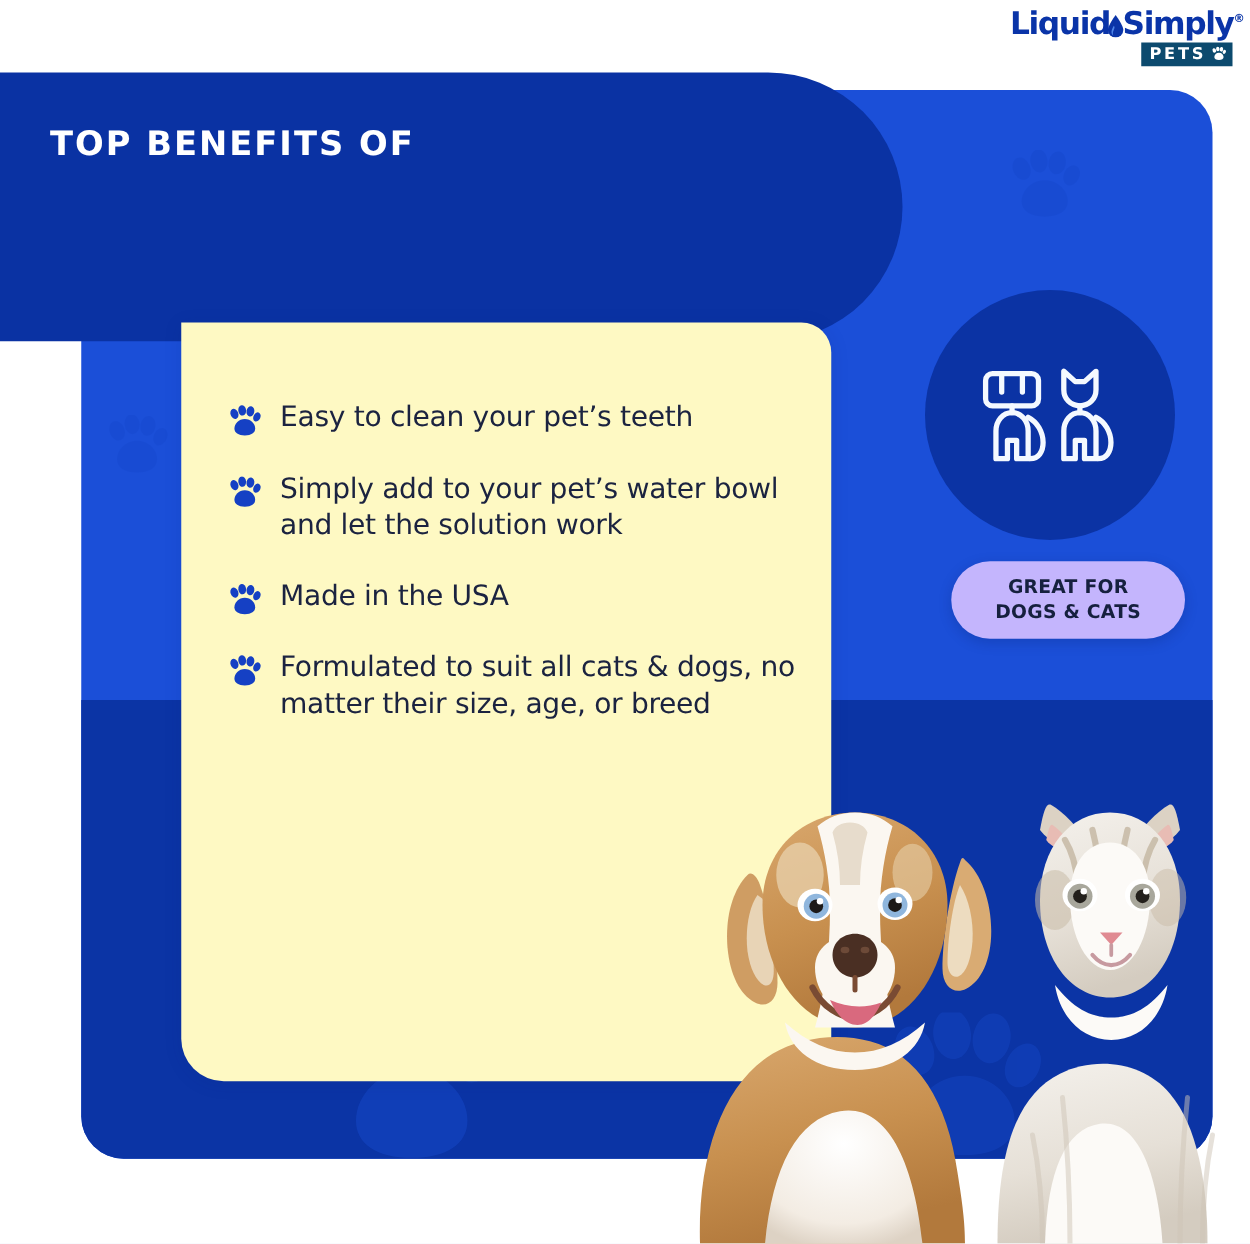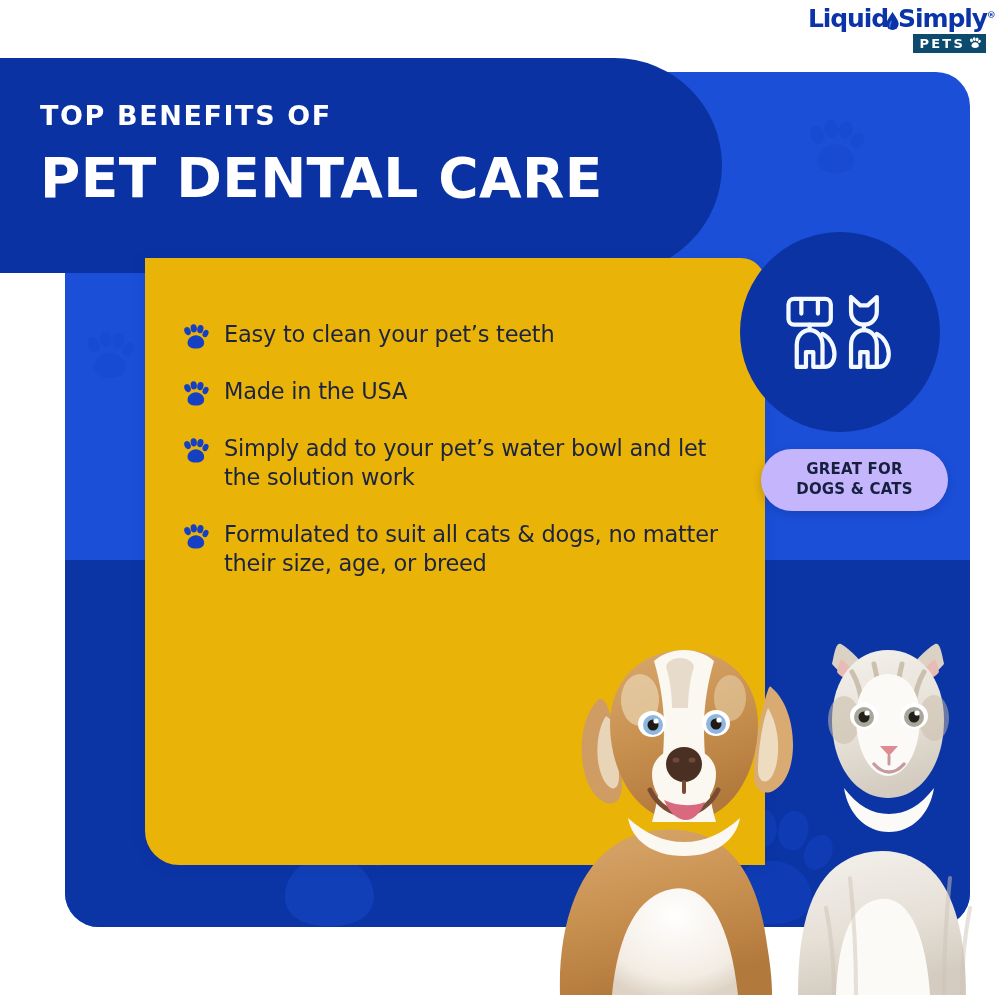--- a/index.html
+++ b/index.html
@@ -139,23 +139,23 @@
     color: #ffffff;
     line-height: 1;
     margin: 0;
   }
 
   
   .card {
     position: absolute;
     left: 145px;
     top: 258px;
-    width: 620px;
+    width: 520px;
     height: 607px;
-    background: #eab308;
+    background: #fef9c3;
     border-radius: 0 24px 0 34px;
     z-index: 24;
     box-shadow: 0 2px 14px rgba(10,40,120,0.13);
   }
   .benefits {
     list-style: none;
     margin: 0;
     padding: 62px 22px 0 37px;
   }
   .benefit {
@@ -276,21 +276,20 @@
       <ellipse cx="34" cy="10" rx="9" ry="12" transform="rotate(-7 34 10)"></ellipse>
       <ellipse cx="53" cy="12" rx="9" ry="12" transform="rotate(10 53 12)"></ellipse>
       <ellipse cx="68" cy="25" rx="8" ry="11" transform="rotate(26 68 25)"></ellipse>
       <path d="M40 30c14 0 24 11 24 22 0 10-9 16-24 16s-24-6-24-16c0-11 10-22 24-22z"></path>
     </svg>
   </div>
 
   <div class="header-pill">
     <div class="header-inner">
       <div class="kicker">TOP BENEFITS OF</div>
-      <h1 class="headline">PET DENTAL CARE</h1>
     </div>
   </div>
 
   <div class="card">
     <ul class="benefits">
 
       <li class="benefit">
         <span class="paw-bullet">
           <svg viewBox="0 0 78 70">
               <g fill="#1540c4">
@@ -312,36 +311,36 @@
           <svg viewBox="0 0 78 70">
               <g fill="#1540c4">
             <ellipse cx="16" cy="18" rx="9" ry="12" transform="rotate(-22 16 18)"></ellipse>
             <ellipse cx="34" cy="10" rx="9" ry="12" transform="rotate(-7 34 10)"></ellipse>
             <ellipse cx="53" cy="12" rx="9" ry="12" transform="rotate(10 53 12)"></ellipse>
             <ellipse cx="68" cy="25" rx="8" ry="11" transform="rotate(26 68 25)"></ellipse>
             <path d="M40 30c14 0 24 11 24 22 0 10-9 16-24 16s-24-6-24-16c0-11 10-22 24-22z"></path>
           </g>
             </svg>
         </span>
-        <span class="benefit-text">Made in the USA</span>
+        <span class="benefit-text">Simply add to your pet’s water bowl and let the solution work</span>
       </li>
 
       <li class="benefit">
         <span class="paw-bullet">
           <svg viewBox="0 0 78 70">
               <g fill="#1540c4">
             <ellipse cx="16" cy="18" rx="9" ry="12" transform="rotate(-22 16 18)"></ellipse>
             <ellipse cx="34" cy="10" rx="9" ry="12" transform="rotate(-7 34 10)"></ellipse>
             <ellipse cx="53" cy="12" rx="9" ry="12" transform="rotate(10 53 12)"></ellipse>
             <ellipse cx="68" cy="25" rx="8" ry="11" transform="rotate(26 68 25)"></ellipse>
             <path d="M40 30c14 0 24 11 24 22 0 10-9 16-24 16s-24-6-24-16c0-11 10-22 24-22z"></path>
           </g>
             </svg>
         </span>
-        <span class="benefit-text">Simply add to your pet’s water bowl and let the solution work</span>
+        <span class="benefit-text">Made in the USA</span>
       </li>
 
       <li class="benefit">
         <span class="paw-bullet">
           <svg viewBox="0 0 78 70">
               <g fill="#1540c4">
             <ellipse cx="16" cy="18" rx="9" ry="12" transform="rotate(-22 16 18)"></ellipse>
             <ellipse cx="34" cy="10" rx="9" ry="12" transform="rotate(-7 34 10)"></ellipse>
             <ellipse cx="53" cy="12" rx="9" ry="12" transform="rotate(10 53 12)"></ellipse>
             <ellipse cx="68" cy="25" rx="8" ry="11" transform="rotate(26 68 25)"></ellipse>

